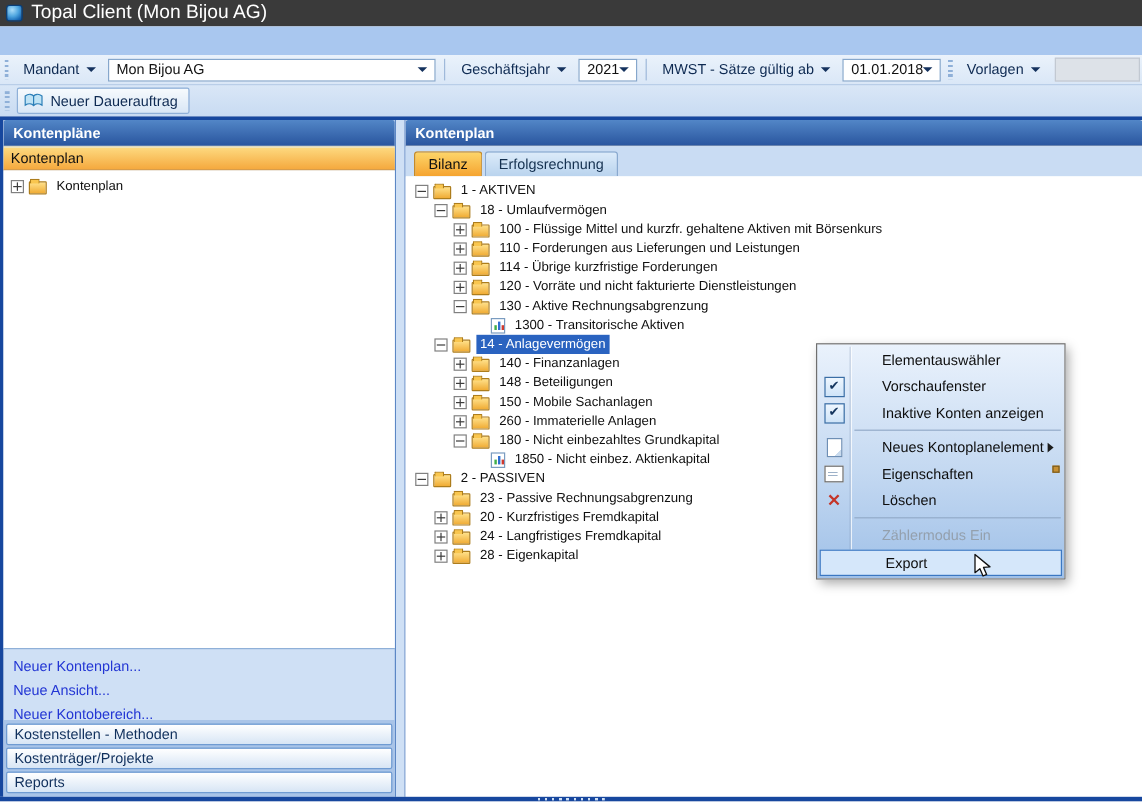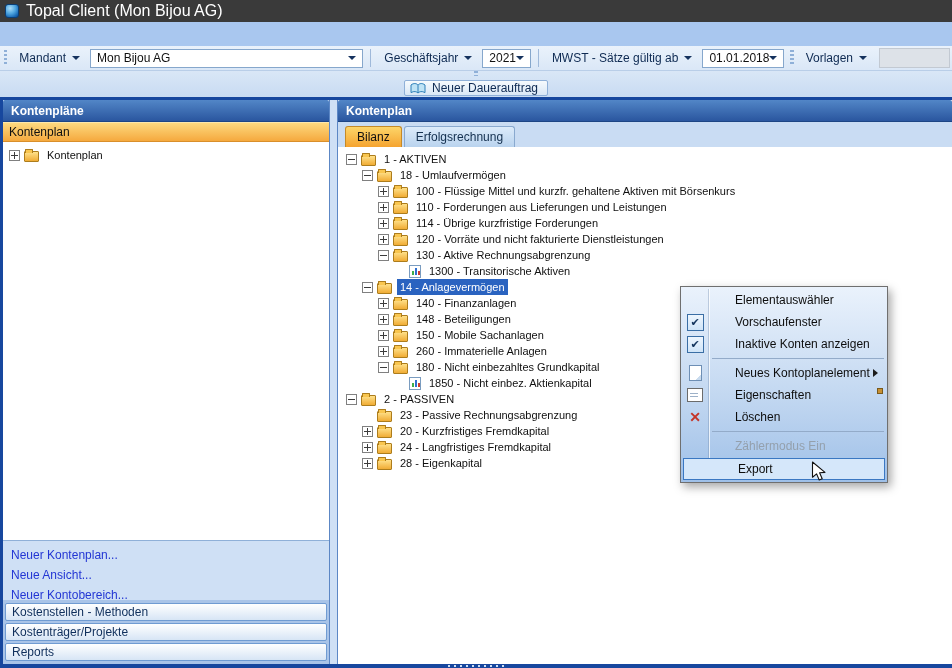--- a/index.html
+++ b/index.html
@@ -186,21 +186,21 @@
       <span>01.01.2018</span>
       <span class="caret"></span>
     </span>
     <span class="grip"></span>
     <span class="tlbl">
       <span>Vorlagen</span>
       <span class="caret"></span>
     </span>
     <span class="graybox"></span>
   </div>
-  <div class="tbrow" style="border-bottom:none;flex-direction:column;">
+  <div class="tbrow" style="border-bottom:none;">
     <span class="grip"></span>
     <span class="tbbtn">
       <svg width="16" height="13" viewBox="0 0 16 13">
         <path d="M1,3 C4,0.6 6.8,1.6 8,3 C9.2,1.6 12,0.6 15,3 L15,10.6 C12,8.8 9.2,9.6 8,11 C6.8,9.6 4,8.8 1,10.6 Z" fill="#bfe3f5" stroke="#2c7fb8" stroke-width="1"></path>
         <path d="M8,3 L8,11" stroke="#2c7fb8" stroke-width="1"></path>
       </svg>
       <span>Neuer Dauerauftrag</span>
     </span>
   </div>
 </div>

